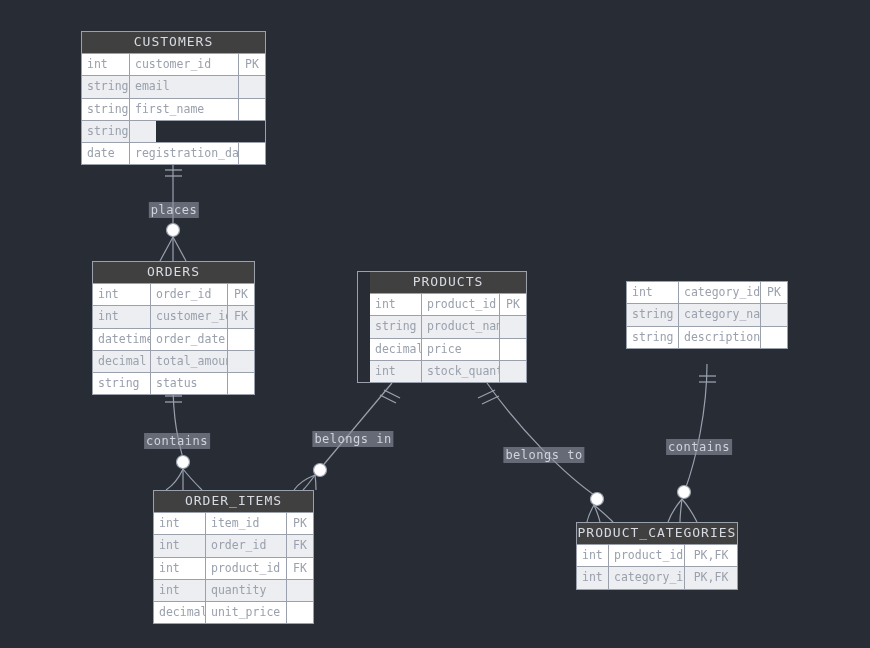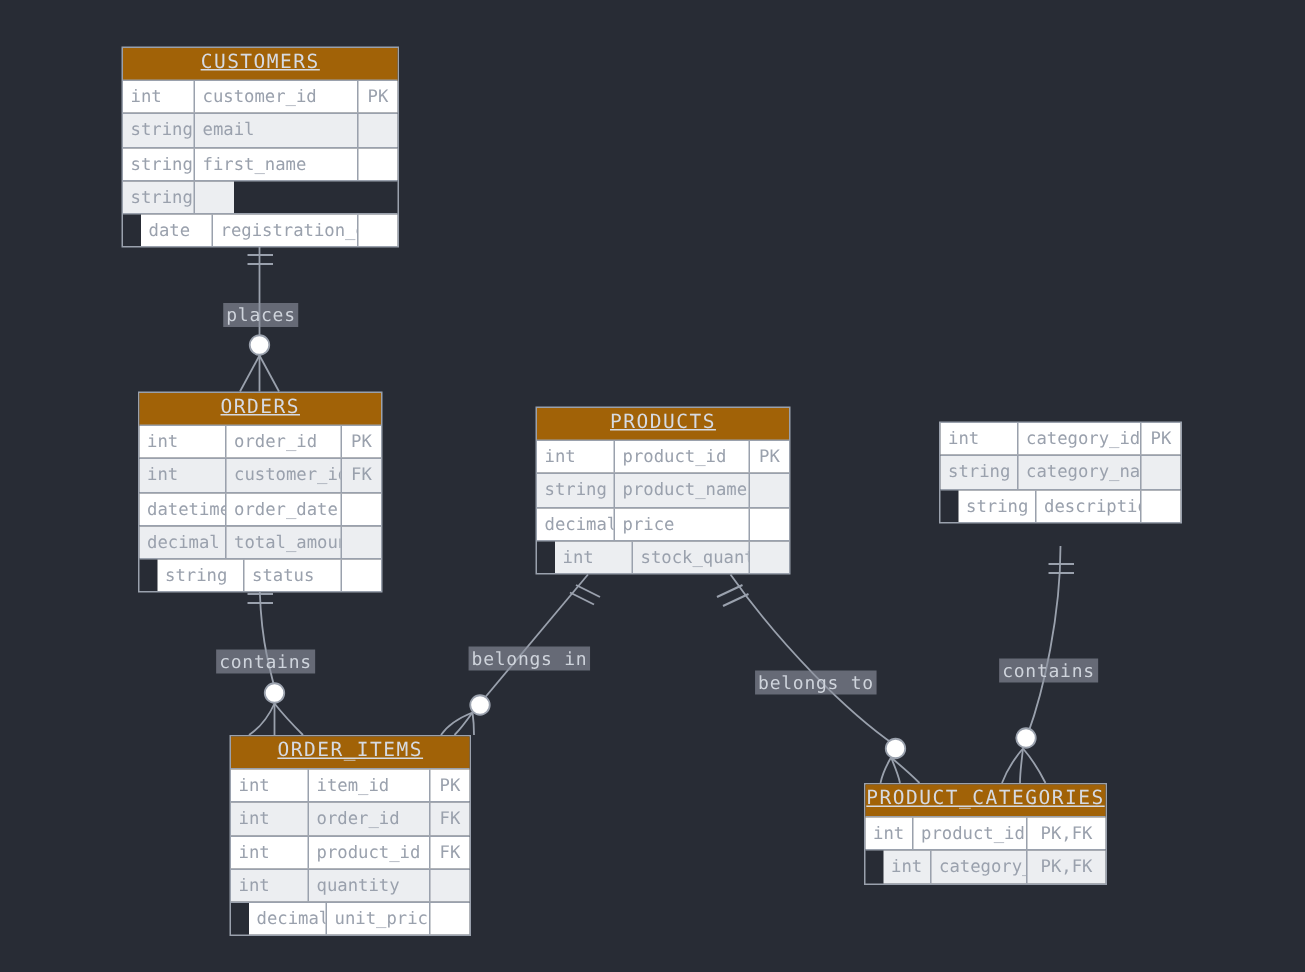--- a/index.html
+++ b/index.html
@@ -8,29 +8,28 @@
     background:#282c35;
     font-family:"DejaVu Sans Mono","Liberation Mono",monospace;
     overflow:hidden;
     position:relative;
   }
   #canvas{position:absolute;inset:0;width:870px;height:648px;}
   svg.edges{position:absolute;left:0;top:0;width:870px;height:648px;pointer-events:none;}
 
   .entity{position:absolute;border:1px solid #9aa1ad;box-sizing:border-box;}
   .ent-title{
-    background:#a16207;color:#d6dae2;
+    background:#404040;color:#d6dae2;
     text-align:center;letter-spacing:1px;
     font-size:13px;line-height:20px;height:21px;
     border-bottom:1px solid #9aa1ad;
     white-space:nowrap;
-    text-decoration:underline;
   }
   .ent-row{display:flex;height:21.3px;border-bottom:1px solid #9aa1ad;}
-  .ent-row:last-child{border-bottom:none;margin-left:12px;}
+  .ent-row:last-child{border-bottom:none;}
   .ent-row > div{
     font-size:11.5px;line-height:21px;
     color:#9aa1ad;
     padding:0 5px;
     white-space:nowrap;
     overflow:hidden;
     border-right:1px solid #9aa1ad;
     box-sizing:border-box;
   }
   .ent-row > div:last-child{border-right:none;}
@@ -170,21 +169,21 @@
           <div class="c-type" style="flex-basis: 58px;">decimal</div>
           <div class="c-name">total_amount</div>
           <div class="c-key" style="flex-basis: 26px;"></div>
         </div>
         <div class="ent-row odd">
           <div class="c-type" style="flex-basis: 58px;">string</div>
           <div class="c-name">status</div>
           <div class="c-key" style="flex-basis: 26px;"></div>
         </div>
       </div>
-      <div class="entity" style="left: 357px; top: 271px; width: 170px;">
+      <div class="entity" style="left: 357px; top: 271px; width: 170px; padding-left: 12px;">
         <div class="ent-title">PRODUCTS</div>
         <div class="ent-row odd">
           <div class="c-type" style="flex-basis: 52px;">int</div>
           <div class="c-name">product_id</div>
           <div class="c-key" style="flex-basis: 26px;">PK</div>
         </div>
         <div class="ent-row even">
           <div class="c-type" style="flex-basis: 52px;">string</div>
           <div class="c-name">product_name</div>
           <div class="c-key" style="flex-basis: 26px;"></div>

